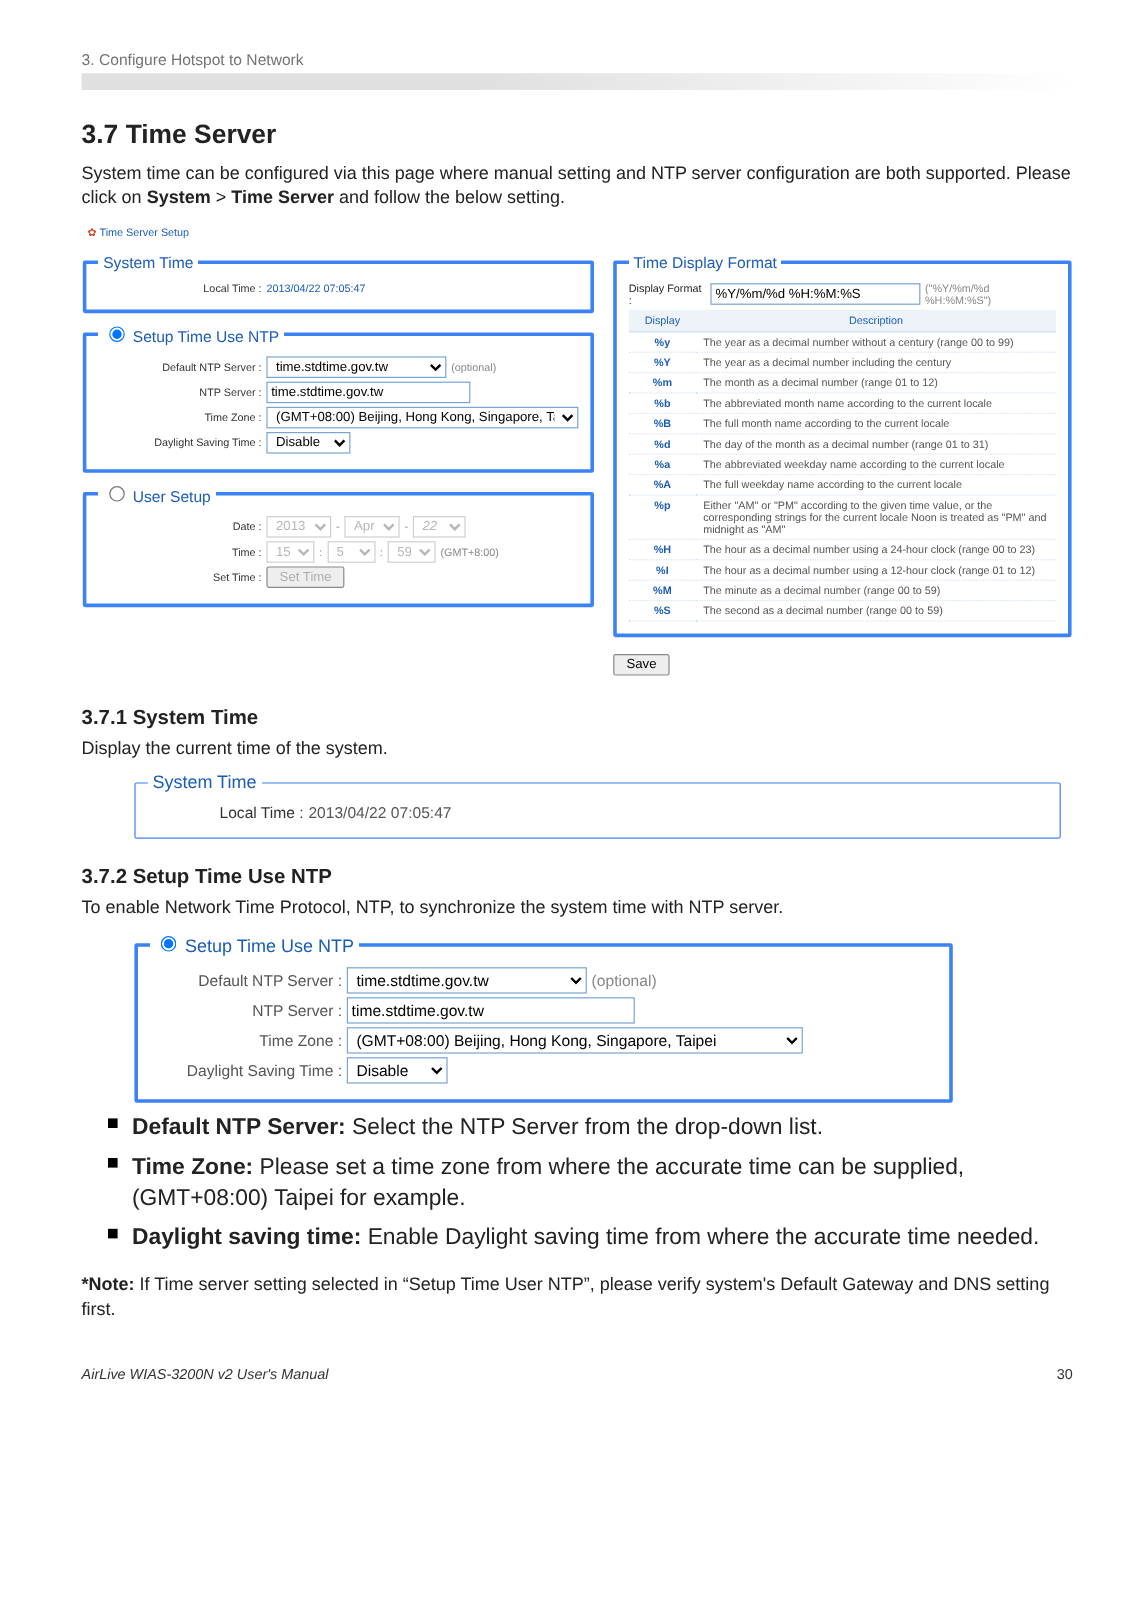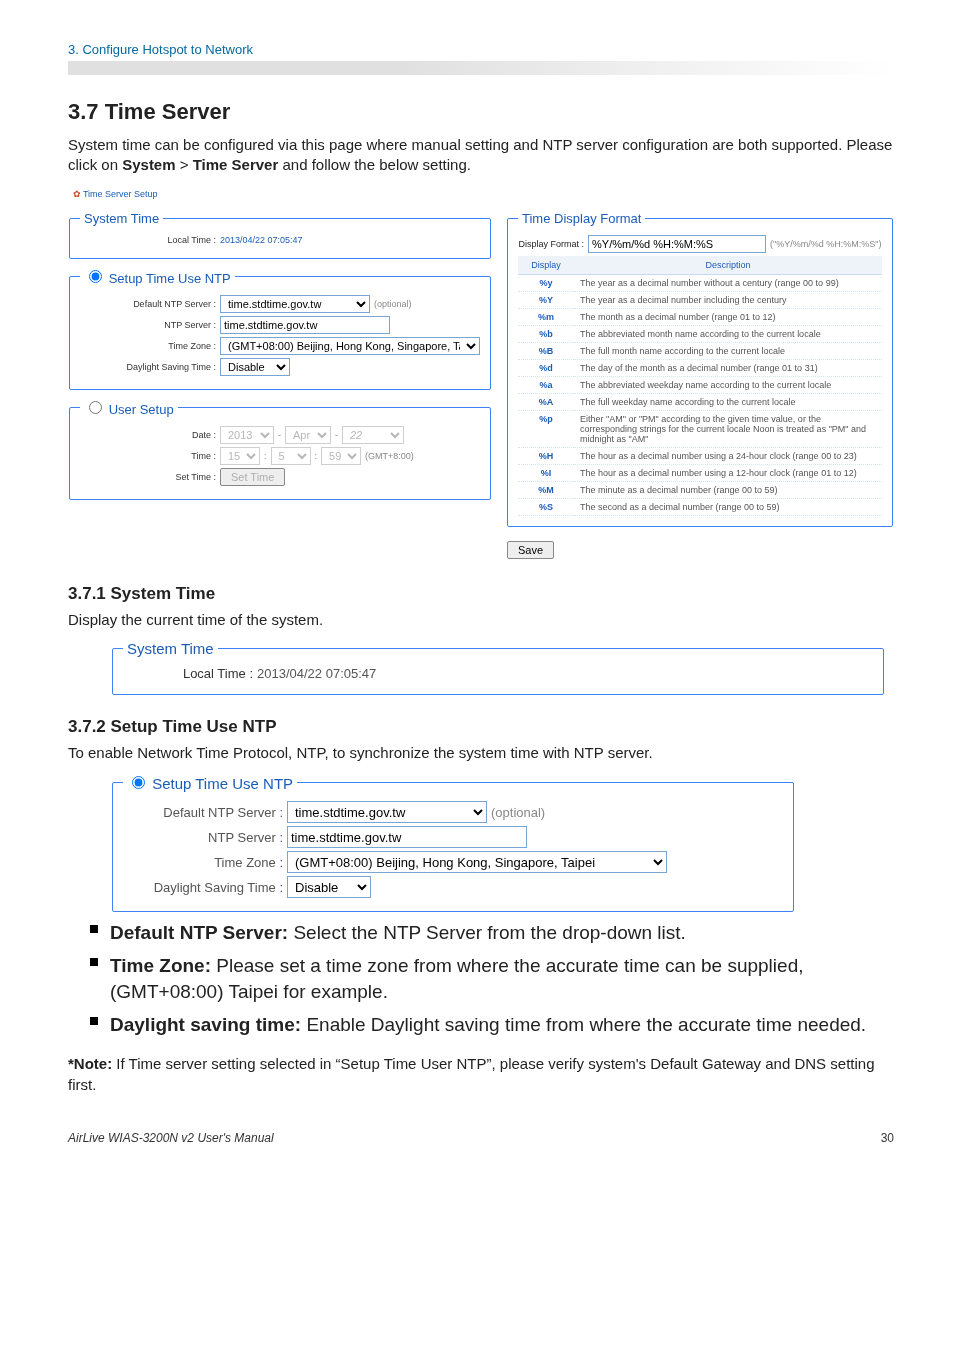--- a/index.html
+++ b/index.html
@@ -1,29 +1,29 @@
 <!DOCTYPE html>
 <html><head>
 <meta charset="utf-8">
 <style>
 body { font-family: Arial, Helvetica, sans-serif; margin: 0; background: #fff; width: 954px; color: #222; }
 .page { padding: 20px 60px 30px 68px; }
 .header-row { display: flex; justify-content: space-between; align-items: flex-start; margin-bottom: 4px; }
-.breadcrumb { font-size: 13px; color: #0369a1; text-align: right; padding-top: 22px; }
+.breadcrumb { font-size: 13px; color: #737373; text-align: right; padding-top: 22px; }
 .logo { padding-top: 8px; }
 .logo svg { width: 160px; height: 70px; }
 .banner-line { height: 14px; background: linear-gradient(to right, #e0e0e0 0%, #e0e0e0 40%, #fff 100%); margin: 2px 0 24px 0; }
 h2.sec { font-size: 22px; font-weight: bold; margin: 4px 0 10px 0; }
 h3.sub { font-size: 17px; font-weight: bold; margin: 22px 0 6px 0; }
 p { font-size: 15px; line-height: 1.35; margin: 4px 0 10px 0; }
 .small { font-size: 11px; }
 .xsmall { font-size: 9px; }
 .blue { color: #1a5db8; }
 .red { color: #cc4b25; }
-fieldset { border: 1px solid #3b82f6; border-radius: 2px; margin: 8px 0; padding: 6px 10px 10px 10px; }
+fieldset { border: 3px solid #3b82f6; border-radius: 2px; margin: 8px 0; padding: 6px 10px 10px 10px; }
 fieldset legend { color: #1a5db8; font-size: 13px; padding: 0 4px; }
 .row { display: flex; align-items: center; gap: 4px; margin: 3px 0; }
 .lbl { text-align: right; width: 136px; color: #333; }
 input[type=text], select { font-size: 11px; border: 1px solid #78a4d6; background: #fff; padding: 1px 3px; height: 18px; box-sizing: border-box; }
 input[disabled], select[disabled] { color: #999; border-color: #bbb; }
 .btn { border: 1px solid #888; background: #eee; font-size: 11px; padding: 2px 10px; border-radius: 2px; cursor: pointer; }
 .tbl { width: 100%; border-collapse: collapse; }
 .tbl th { background: #eef3fa; color: #1a5db8; font-weight: normal; border-bottom: 1px solid #c9d9ef; padding: 4px 6px; text-align: left; }
 .tbl td { border-bottom: 1px dotted #d8e4f3; padding: 3px 6px; vertical-align: top; color: #555; }
 .gray { color: #888; }
@@ -89,21 +89,21 @@
         </fieldset>
 
         <fieldset>
           <legend><input type="radio" style=""> <span>User Setup</span></legend>
           <div class="row">
               <span class="lbl">Date :</span>
             <select disabled="" style="width:54px;"><option>2013</option></select>
               <span class="gray">-</span>
             <select disabled="" style="width:46px;"><option>Apr</option></select>
               <span class="gray">-</span>
-            <select disabled="" style="width:62px;font-style:italic;"><option>22</option></select>
+            <select disabled="" style="width:44px;font-style:italic;"><option>22</option></select>
           </div>
           <div class="row">
               <span class="lbl">Time :</span>
             <select disabled="" style="width:40px;"><option>15</option></select>
               <span class="gray">:</span>
             <select disabled="" style="width:40px;"><option>5</option></select>
               <span class="gray">:</span>
             <select disabled="" style="width:40px;"><option>59</option></select>
             <span class="gray">(GMT+8:00)</span>
           </div>

